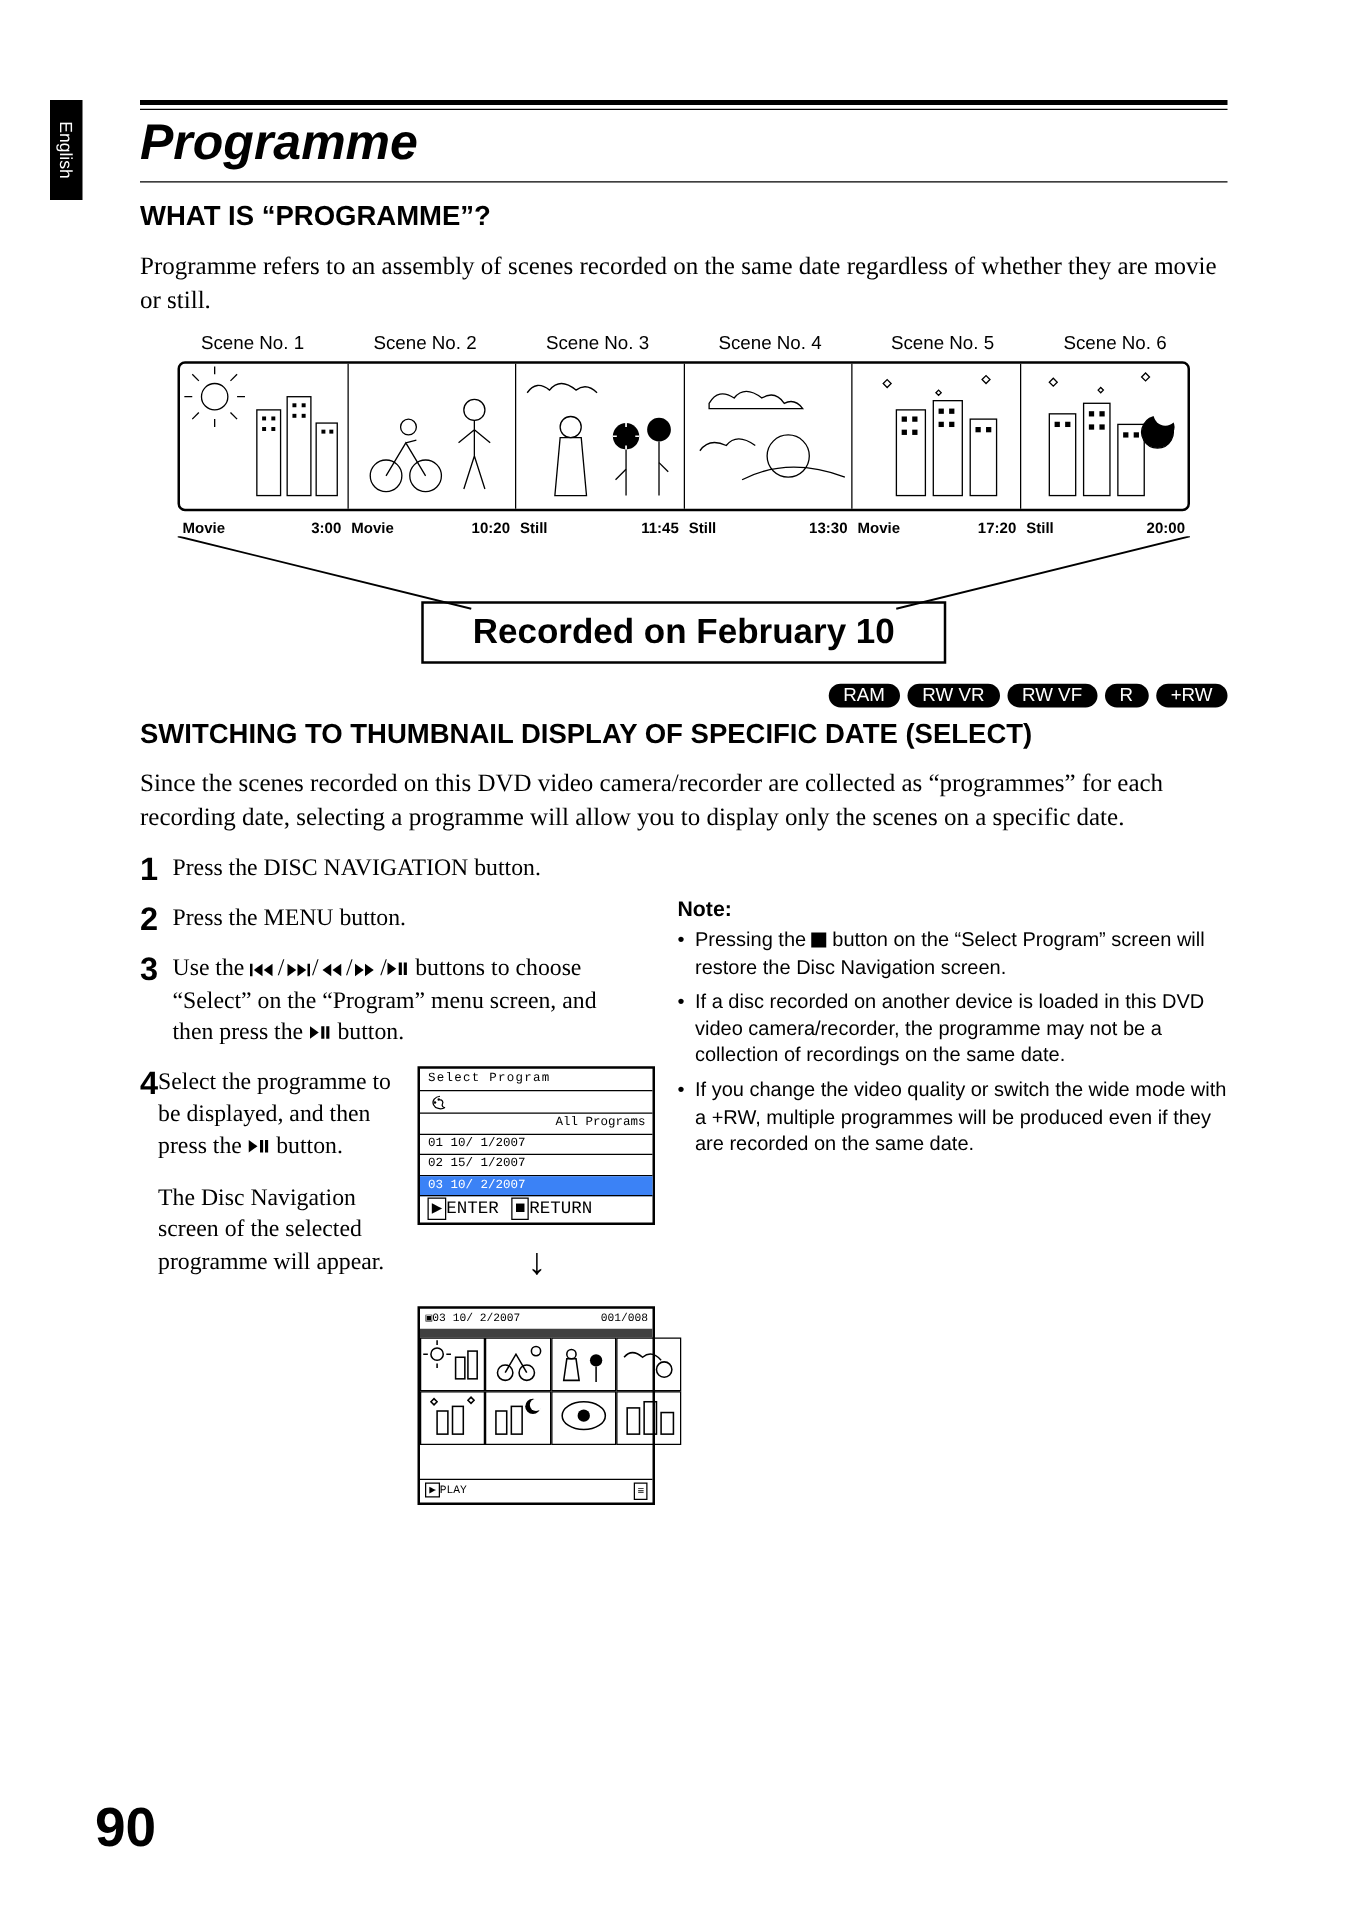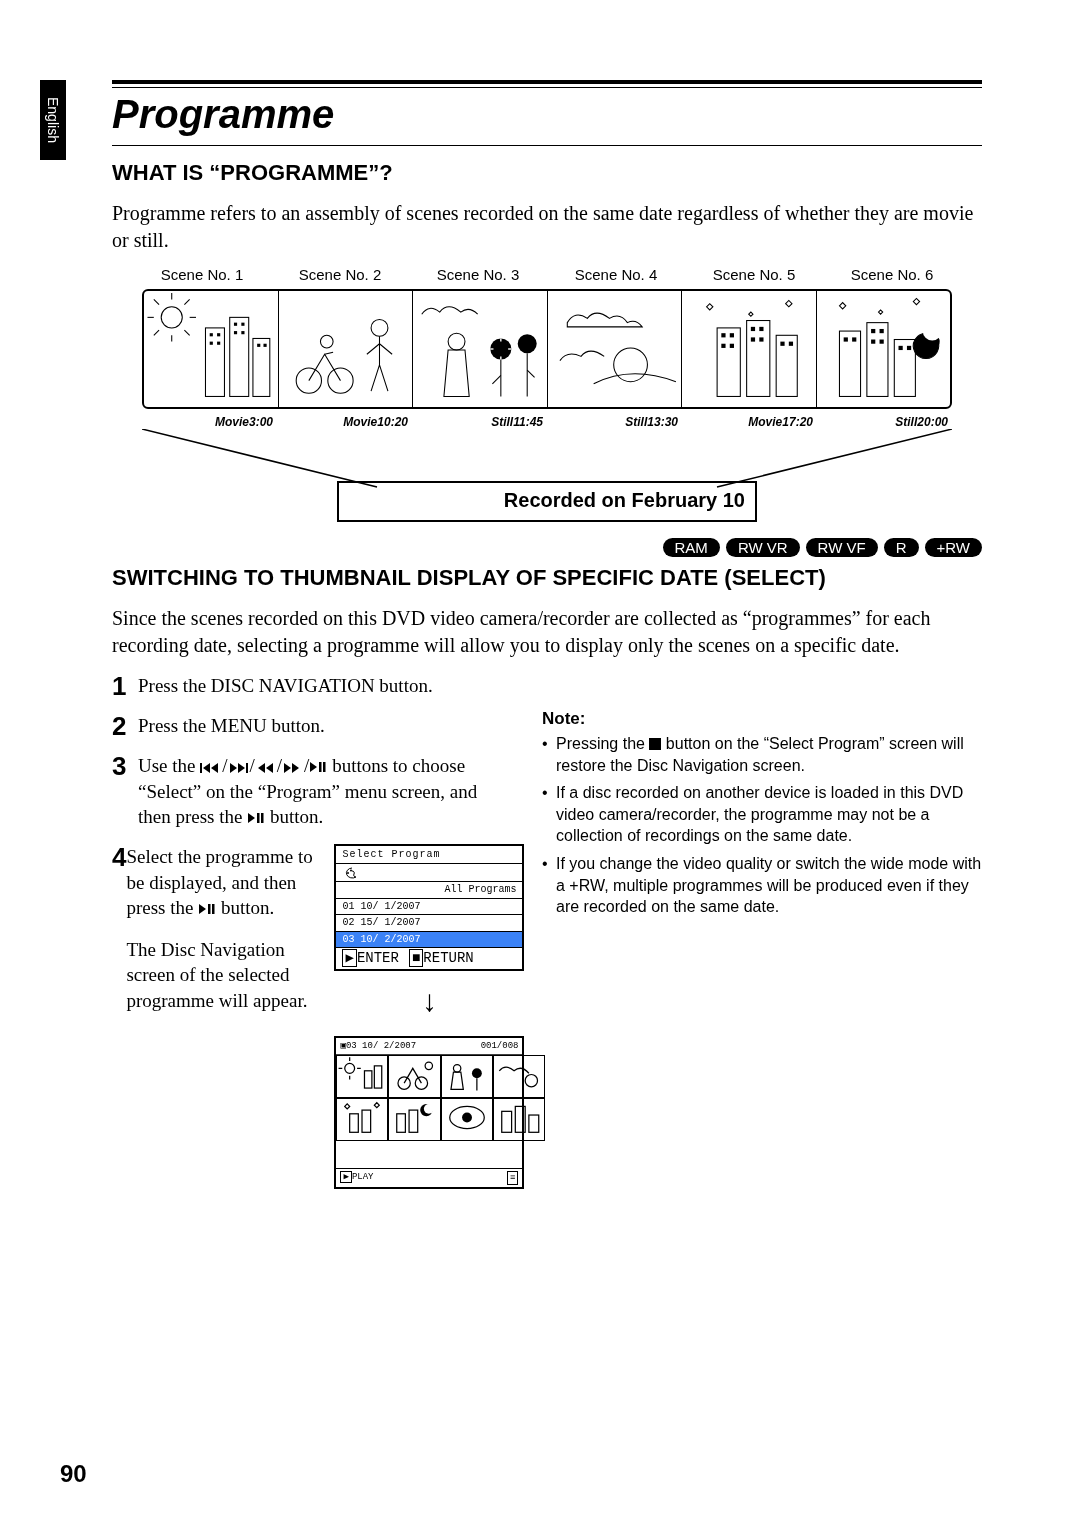--- a/index.html
+++ b/index.html
@@ -91,37 +91,37 @@
   }
   .scene-cell:last-child { border-right: none; }
   .scene-art { width: 100%; height: 100%; }
   .scene-meta-row {
     display: flex;
     margin: 6px 30px 0 30px;
     font-family: Arial, sans-serif;
     font-size: 12px;
     font-weight: 700;
   }
-  .scene-meta-cell { flex: 1; display: flex; justify-content: flex-end; padding: 0 4px; font-style: italic; }
+  .scene-meta-cell { flex: 1; display: flex; justify-content: space-between; padding: 0 4px; }
   .funnel {
     position: relative;
     height: 60px;
     margin: 0 30px;
   }
   .funnel svg { width: 100%; height: 60px; }
 
   .prog-box {
     width: 420px;
     margin: -8px auto 14px auto;
     border: 2px solid #000;
     text-align: center;
     padding: 6px 10px 8px 10px;
   }
   .prog-box .p1 { font-family: Arial, sans-serif; font-weight: 700; font-size: 18px; }
-  .prog-box .p2 { font-family: Arial, sans-serif; font-weight: 700; font-size: 20px; text-align: right; }
+  .prog-box .p2 { font-family: Arial, sans-serif; font-weight: 700; font-size: 28px; }
 
   .format-row {
     display: flex;
     justify-content: flex-end;
     gap: 6px;
     margin-bottom: 8px;
   }
   .pill {
     background: #000;
     color: #fff;
@@ -169,42 +169,42 @@
   .ms-foot .k { border: 1px solid #000; padding: 0 2px; }
 
   .down-arrow { text-align: center; font-size: 30px; margin: 10px 0 14px 0; }
 
   .thumb-screen {
     width: 190px;
     border: 2px solid #000;
     font-family: 'Courier New', monospace;
     font-size: 9px;
   }
-  .ts-head { display:flex; justify-content: space-between; padding: 2px 4px; border-bottom: 1px solid #404040; }
+  .ts-head { display:flex; justify-content: space-between; padding: 2px 4px; border-bottom: 7px solid #404040; }
   .ts-grid { display: grid; grid-template-columns: repeat(4, 1fr); }
   .ts-cell { aspect-ratio: 4/3; border: 1px solid #000; margin: 0; position: relative; }
   .ts-blank { aspect-ratio: 4/3; }
   .ts-foot { display:flex; justify-content: space-between; padding: 2px 4px; border-top: 1px solid #000; }
   .ts-foot .k { border: 1px solid #000; padding: 0 2px; }
 
   .note-head { font-family: Arial, sans-serif; font-weight: 700; font-size: 17px; margin-bottom: 4px; margin-top: 36px; }
   .note-list { font-family: Arial, sans-serif; font-size: 16px; line-height: 1.35; }
   .note-item { display: flex; margin-bottom: 6px; }
   .note-item .bullet { width: 14px; }
   .note-item .txt { flex: 1; }
 
   .stop-square { display:inline-block; width:12px; height:12px; background:#000; vertical-align:-1px; }
 
   .page-num {
     position: absolute;
-    left: 60px;
+    left: 76px;
     bottom: 40px;
     font-family: Arial, sans-serif;
     font-weight: 900;
-    font-size: 24px;
+    font-size: 44px;
   }
 
   .nav-icons { display: inline-flex; vertical-align: -3px; gap: 2px; }
   .nav-icons svg { width: 22px; height: 14px; }
   .playpause-icon { display:inline-flex; vertical-align:-2px; }
   .playpause-icon svg { width: 18px; height: 14px; }
 </style>
 </head>
 <body>
 

